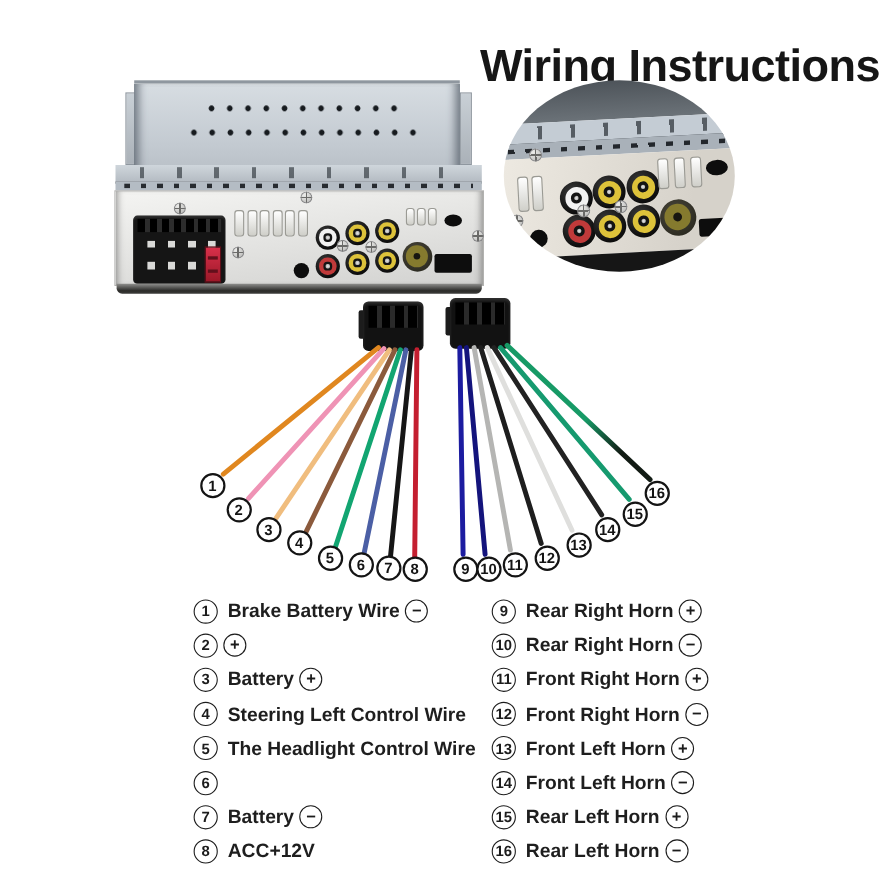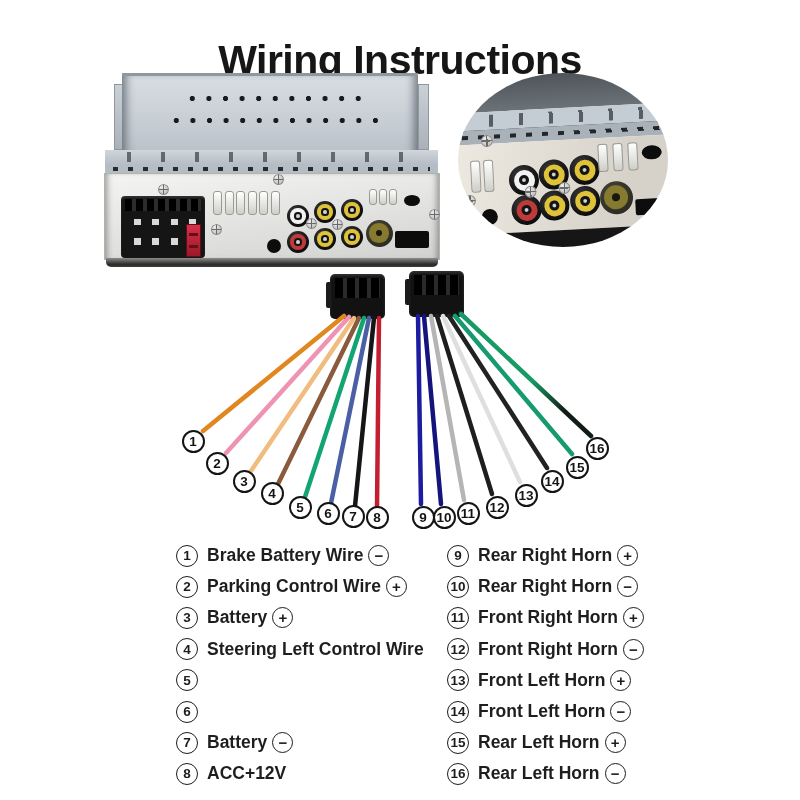--- a/index.html
+++ b/index.html
@@ -1,20 +1,20 @@
 <!DOCTYPE html>
 <html><head>
 <meta charset="utf-8">
 <style>
   html,body{margin:0;padding:0;background:#fff;}
   body{width:800px;height:800px;position:relative;overflow:hidden;
        font-family:"Liberation Sans",sans-serif;}
   .abs{position:absolute;}
   
-  #title{position:absolute;top:10px;left:0;width:100%;text-align:center;
+  #title{position:absolute;top:10px;left:0;width:100%;text-align:right;
          font-size:41px;font-weight:700;letter-spacing:-.5px;color:#161616;}
   
   .sleeve{background:linear-gradient(#d7dde2,#c3cad1 70%,#b9c0c7);
           border-top:3px solid #8f979f;
           box-shadow:inset 10px 0 8px -6px rgba(80,90,100,.75),
                      inset -10px 0 8px -6px rgba(80,90,100,.75);}
   .ear{background:linear-gradient(#c9d0d6,#aab1b8);border:1px solid #8f979f;}
   .dots{background-image:radial-gradient(circle at 50% 50%, #171b1f 2.3px, rgba(0,0,0,0) 2.9px);
         background-size:16.6px 9px;background-repeat:repeat-x;height:9px;}
   .strip1{background:linear-gradient(#cfd6dc,#b5bcc3);
@@ -269,34 +269,34 @@
   </div>
 
 <div id="legend-left" class="legend" style="left:176px;top:540px;">
     <div class="leg-row">
       <span class="numcirc">1</span>
       <span class="leg-label">Brake Battery Wire</span>
       <span class="polcirc">−</span>
     </div>
     <div class="leg-row">
       <span class="numcirc">2</span>
-      <span class="leg-label">Parking Control Wire</span>
       <span class="polcirc">+</span>
     </div>
     <div class="leg-row">
       <span class="numcirc">3</span>
       <span class="leg-label">Battery</span>
       <span class="polcirc">+</span>
     </div>
     <div class="leg-row">
       <span class="numcirc">4</span>
       <span class="leg-label">Steering Left Control Wire</span>
     </div>
     <div class="leg-row">
       <span class="numcirc">5</span>
+      <span class="leg-label">The Headlight Control Wire</span>
     </div>
     <div class="leg-row">
       <span class="numcirc">6</span>
     </div>
     <div class="leg-row">
       <span class="numcirc">7</span>
       <span class="leg-label">Battery</span>
       <span class="polcirc">−</span>
     </div>
     <div class="leg-row">

